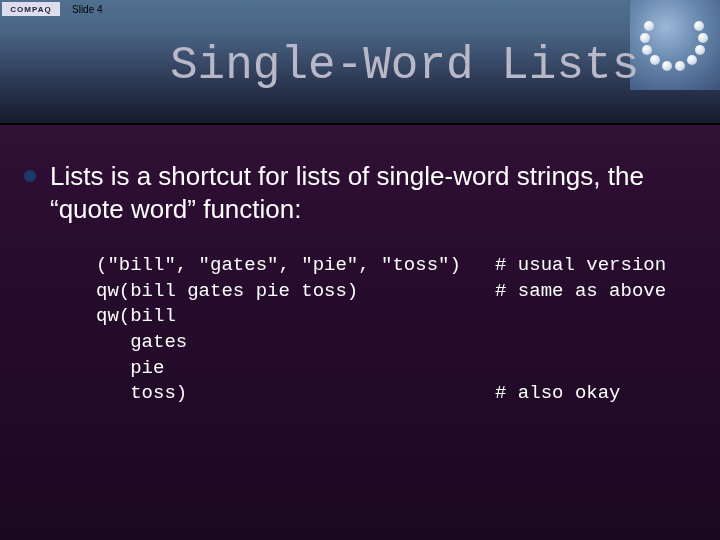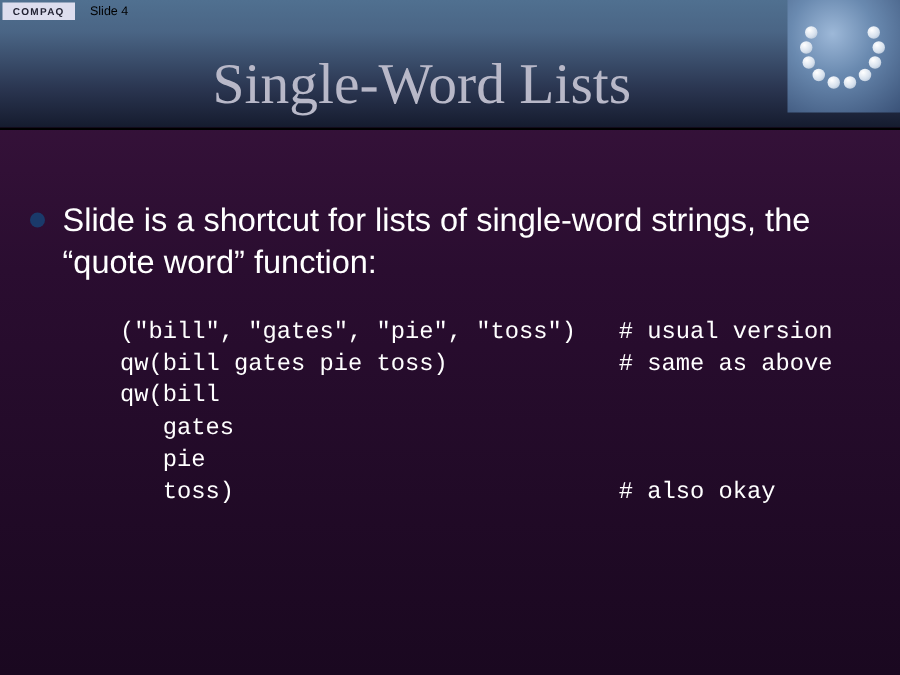--- a/index.html
+++ b/index.html
@@ -6,21 +6,21 @@
   html, body { width: 720px; height: 540px; overflow: hidden; }
   body {
     background: linear-gradient(180deg, #3d1540 0%, #2a0d30 40%, #1a0820 100%);
     font-family: Arial, Helvetica, sans-serif;
     color: #fff;
     position: relative;
   }
   .header-band {
     position: absolute;
     top: 0; left: 0; right: 0;
-    height: 104px;
+    height: 125px;
     background: linear-gradient(180deg, #507090 0%, #4a6585 25%, #2a3550 70%, #151b2e 100%);
     border-bottom: 2px solid #000;
   }
   .slide-indicator {
     position: absolute;
     top: 4px; left: 72px;
     font-size: 10px;
     color: #000;
     font-family: Arial, sans-serif;
   }
@@ -53,21 +53,21 @@
   .bead {
     position: absolute;
     width: 10px; height: 10px;
     background: radial-gradient(circle at 35% 30%, #fff, #d8e2ee 55%, #a8b8cc);
     border-radius: 50%;
   }
   .slide-title {
     position: absolute;
     top: 40px;
     left: 170px;
-    font-family: Liberation Serif, serif;
+    font-family: Liberation Mono, monospace;
     font-size: 46px;
     color: #b8b8c8;
     font-weight: 400;
   }
   .content {
     position: absolute;
     top: 160px;
     left: 24px;
     right: 24px;
   }
@@ -117,21 +117,21 @@
       <div class="bead" style="left:58px; top:18px;"></div>
       <div class="bead" style="left:54px; top:6px;"></div>
     </div>
   </div>
   <div class="slide-title">Single-Word Lists</div>
 </div>
 
 <div class="content">
   <div class="bullet-row">
     <div class="bullet-dot"></div>
-    <div class="bullet-text">Slide is a shortcut for lists of single-word strings, the “quote word” function:</div>
+    <div class="bullet-text">Lists is a shortcut for lists of single-word strings, the “quote word” function:</div>
   </div>
   <div class="code-block">("bill", "gates", "pie", "toss")   # usual version
 qw(bill gates pie toss)            # same as above
 qw(bill
    gates
    pie
    toss)                           # also okay</div>
 </div>
 
 </body></html>

